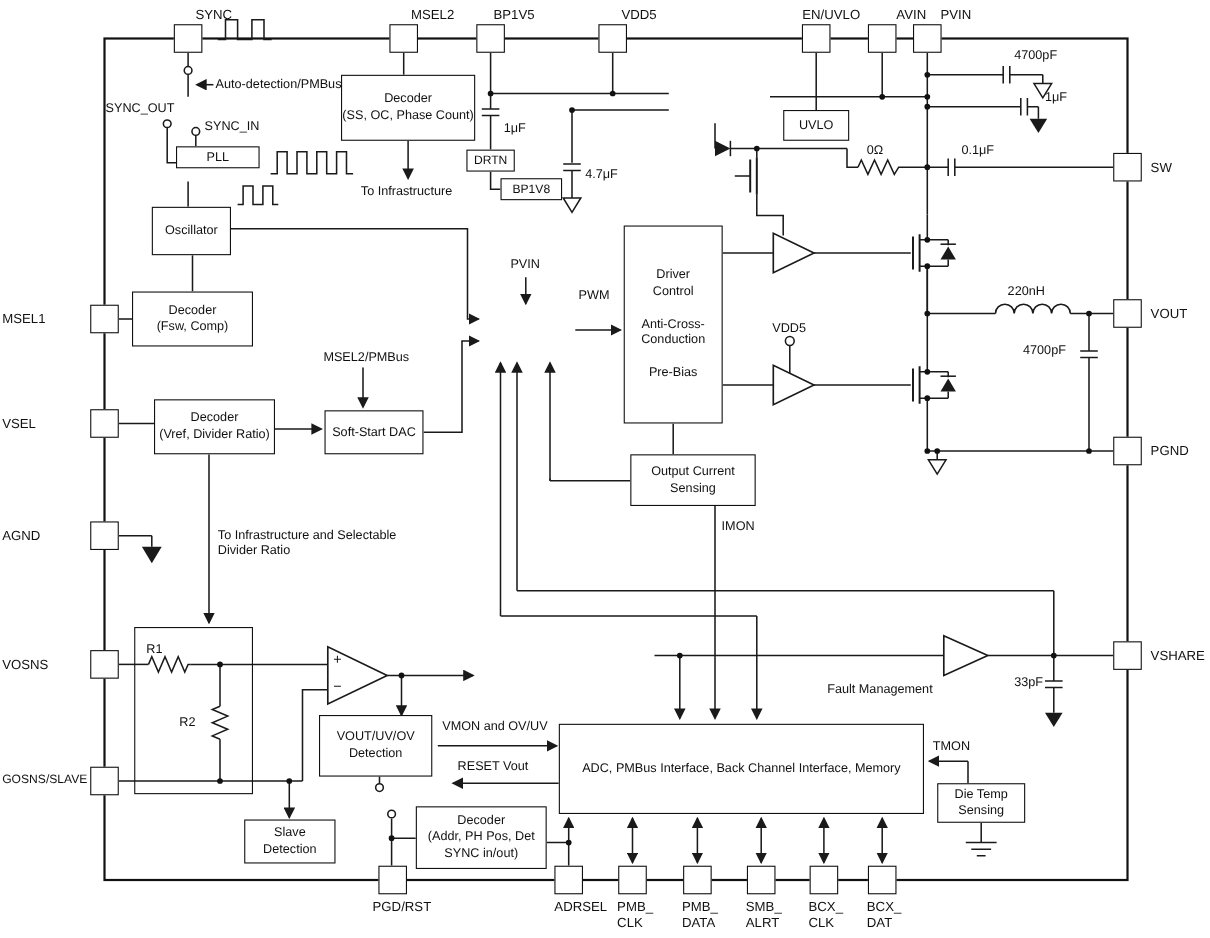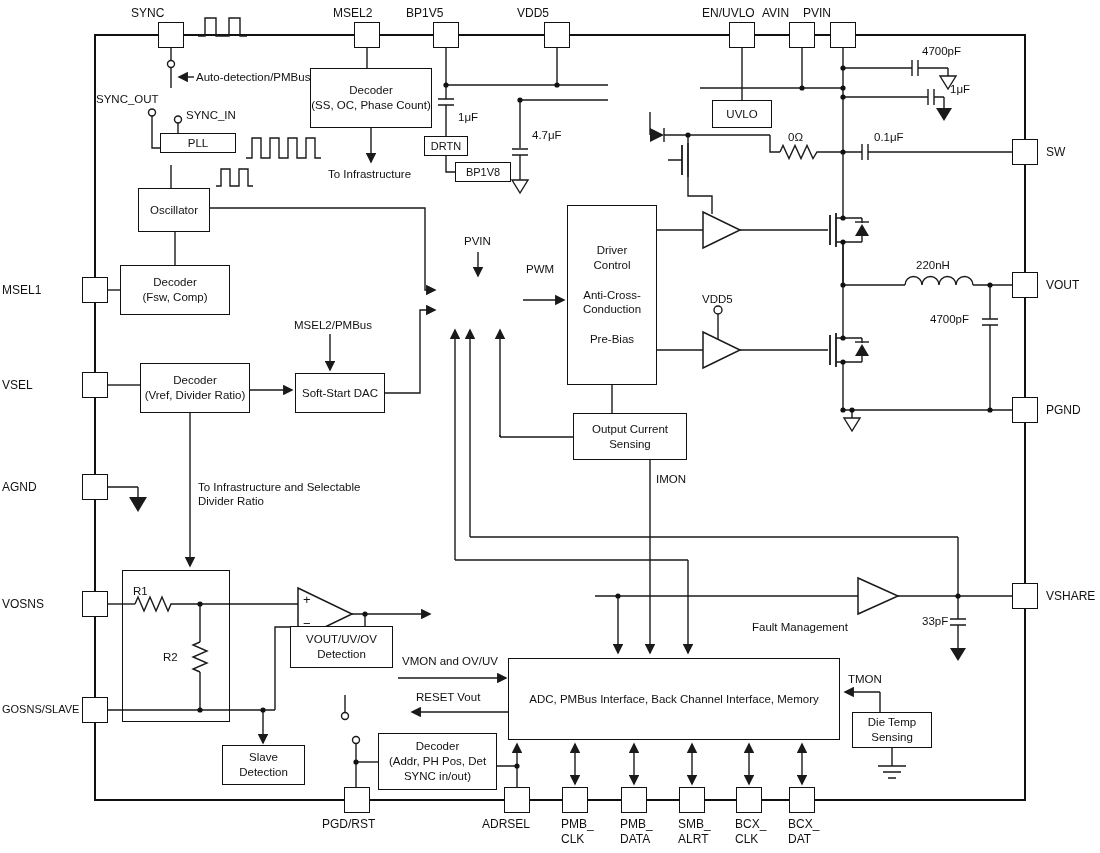--- a/index.html
+++ b/index.html
@@ -6,21 +6,21 @@
   #stage{position:relative;width:1100px;height:853px;background:#fff;
          font-family:"Liberation Sans",sans-serif;color:#111;overflow:hidden}
   svg.layer{position:absolute;left:0;top:0;z-index:1}
   .box{position:absolute;z-index:2;background:#fff;border:1.5px solid #111;box-sizing:border-box;
        display:flex;align-items:center;justify-content:center;text-align:center;
        font-size:11.5px;line-height:1.3;white-space:pre-line}
   .box.ghost{background:transparent}
   .pin{position:absolute;z-index:3;width:26px;height:26px;background:#fff;
        border:1.5px solid #111;box-sizing:border-box}
   .lbl{position:absolute;z-index:3;font-size:12px;line-height:1.25;white-space:pre-line}
-  .lbl.c{text-align:left}
+  .lbl.c{text-align:right}
   .lbl.r{text-align:left}
   .lbl.s{font-size:11.5px}
   .w{fill:none;stroke:#1a1a1a;stroke-width:1.4}
   .w2{fill:none;stroke:#1a1a1a;stroke-width:1.8}
 </style>
 </head>
 <body>
 
 <div id="stage">
 
@@ -234,21 +234,21 @@
 
 Anti-Cross-
 Conduction
 
 Pre-Bias</div>
 <div class="box" style="left:140px;top:363px;width:110px;height:50px">Decoder
 (Vref, Divider Ratio)</div>
 <div class="box" style="left:295px;top:373px;width:90px;height:40px">Soft-Start DAC</div>
 <div class="box" style="left:573px;top:413px;width:114px;height:47px">Output Current
 Sensing</div>
-<div class="box" style="left:290px;top:626px;width:103px;height:42px">VOUT/UV/OV
+<div class="box" style="left:290px;top:650px;width:103px;height:56px">VOUT/UV/OV
 Detection</div>
 <div class="box" style="left:222px;top:745px;width:83px;height:40px">Slave
 Detection</div>
 <div class="box" style="left:378px;top:733px;width:119px;height:57px">Decoder
 (Addr, PH Pos, Det
 SYNC in/out)</div>
 <div class="box" style="left:508px;top:658px;width:332px;height:82px">ADC, PMBus Interface, Back Channel Interface, Memory</div>
 <div class="box" style="left:852px;top:712px;width:80px;height:36px">Die Temp
 Sensing</div>
 <div class="box ghost" style="left:122px;top:570px;width:108px;height:152px"></div>
@@ -324,18 +324,18 @@
 <div class="lbl s" style="left:133px;top:584px">R1</div>
 <div class="lbl s" style="left:163px;top:650px">R2</div>
 <div class="lbl" style="left:303px;top:592px;font-size:13px">+</div>
 <div class="lbl" style="left:303px;top:616px;font-size:13px">−</div>
 
 <div class="lbl s" style="left:922px;top:44px">4700pF</div>
 <div class="lbl s" style="left:950px;top:82px">1μF</div>
 <div class="lbl s" style="left:788px;top:130px">0Ω</div>
 <div class="lbl s" style="left:874px;top:130px">0.1μF</div>
 <div class="lbl s" style="left:458px;top:110px">1μF</div>
-<div class="lbl s" style="left:532px;top:128px">4.7μF</div>
+<div class="lbl s" style="left:532px;top:152px">4.7μF</div>
 <div class="lbl s" style="left:916px;top:258px">220nH</div>
 <div class="lbl s" style="left:930px;top:312px">4700pF</div>
 <div class="lbl s" style="left:922px;top:614px">33pF</div>
 
 </div>
 
 </body></html>

